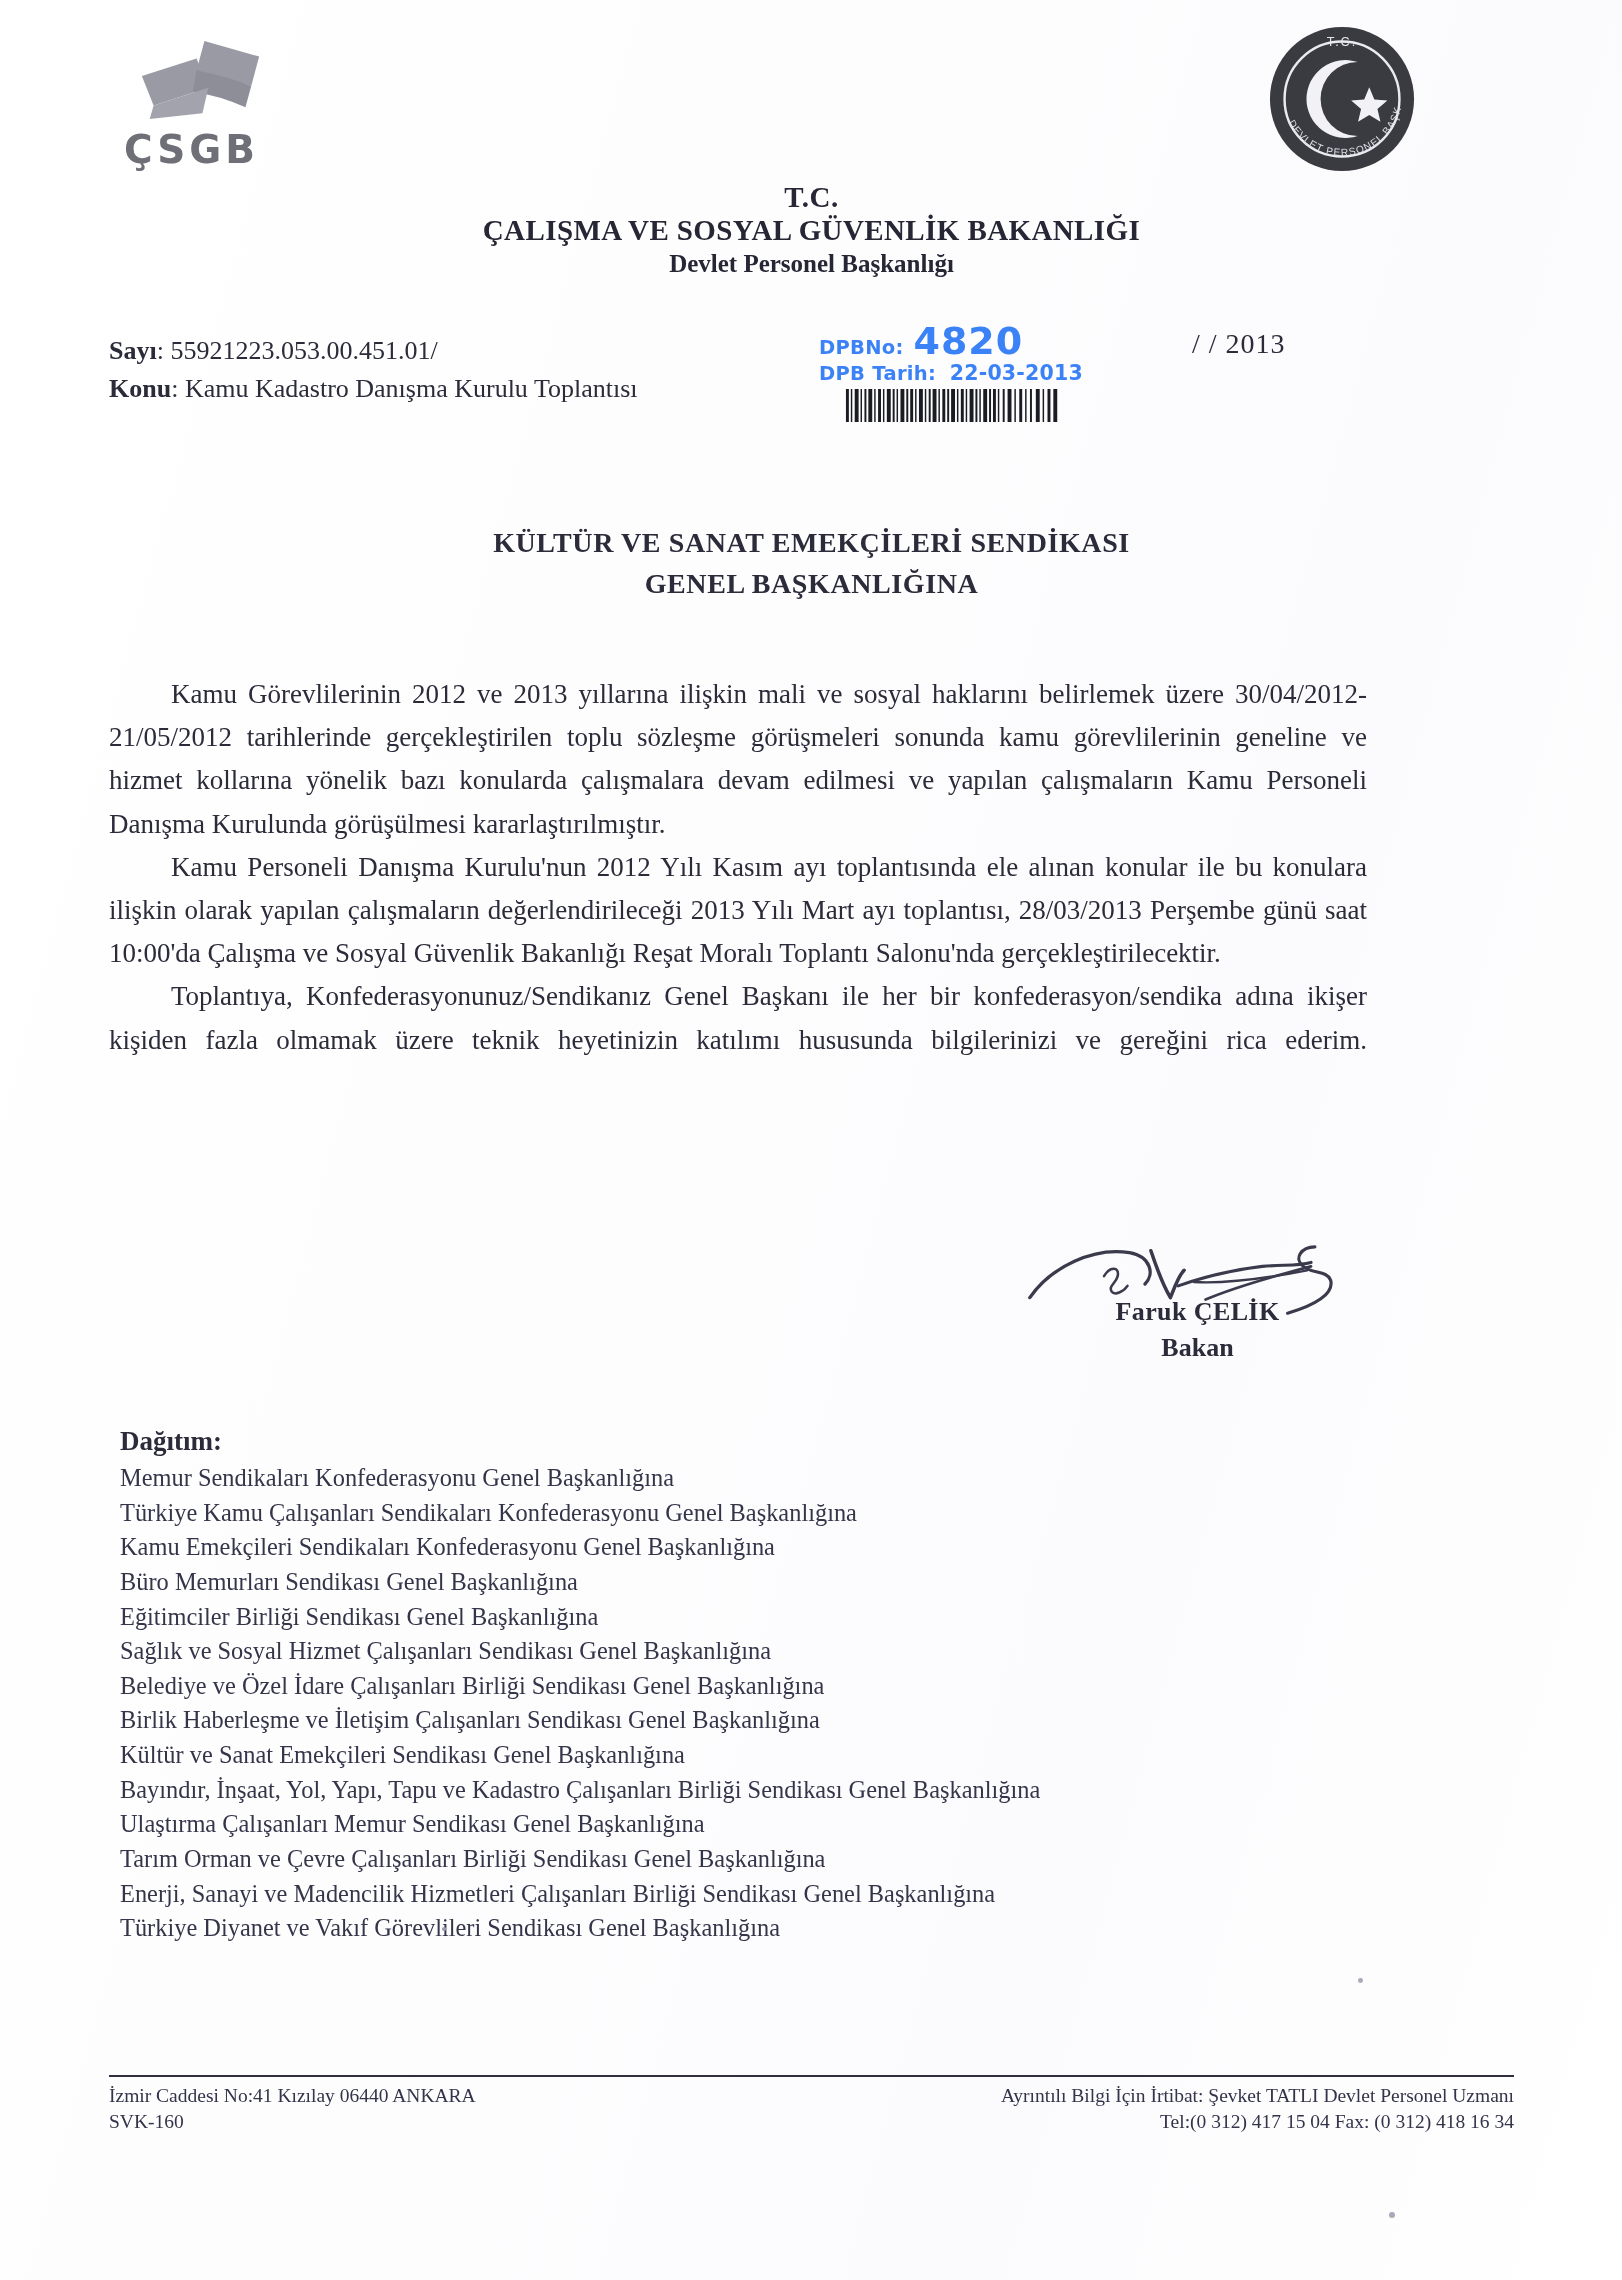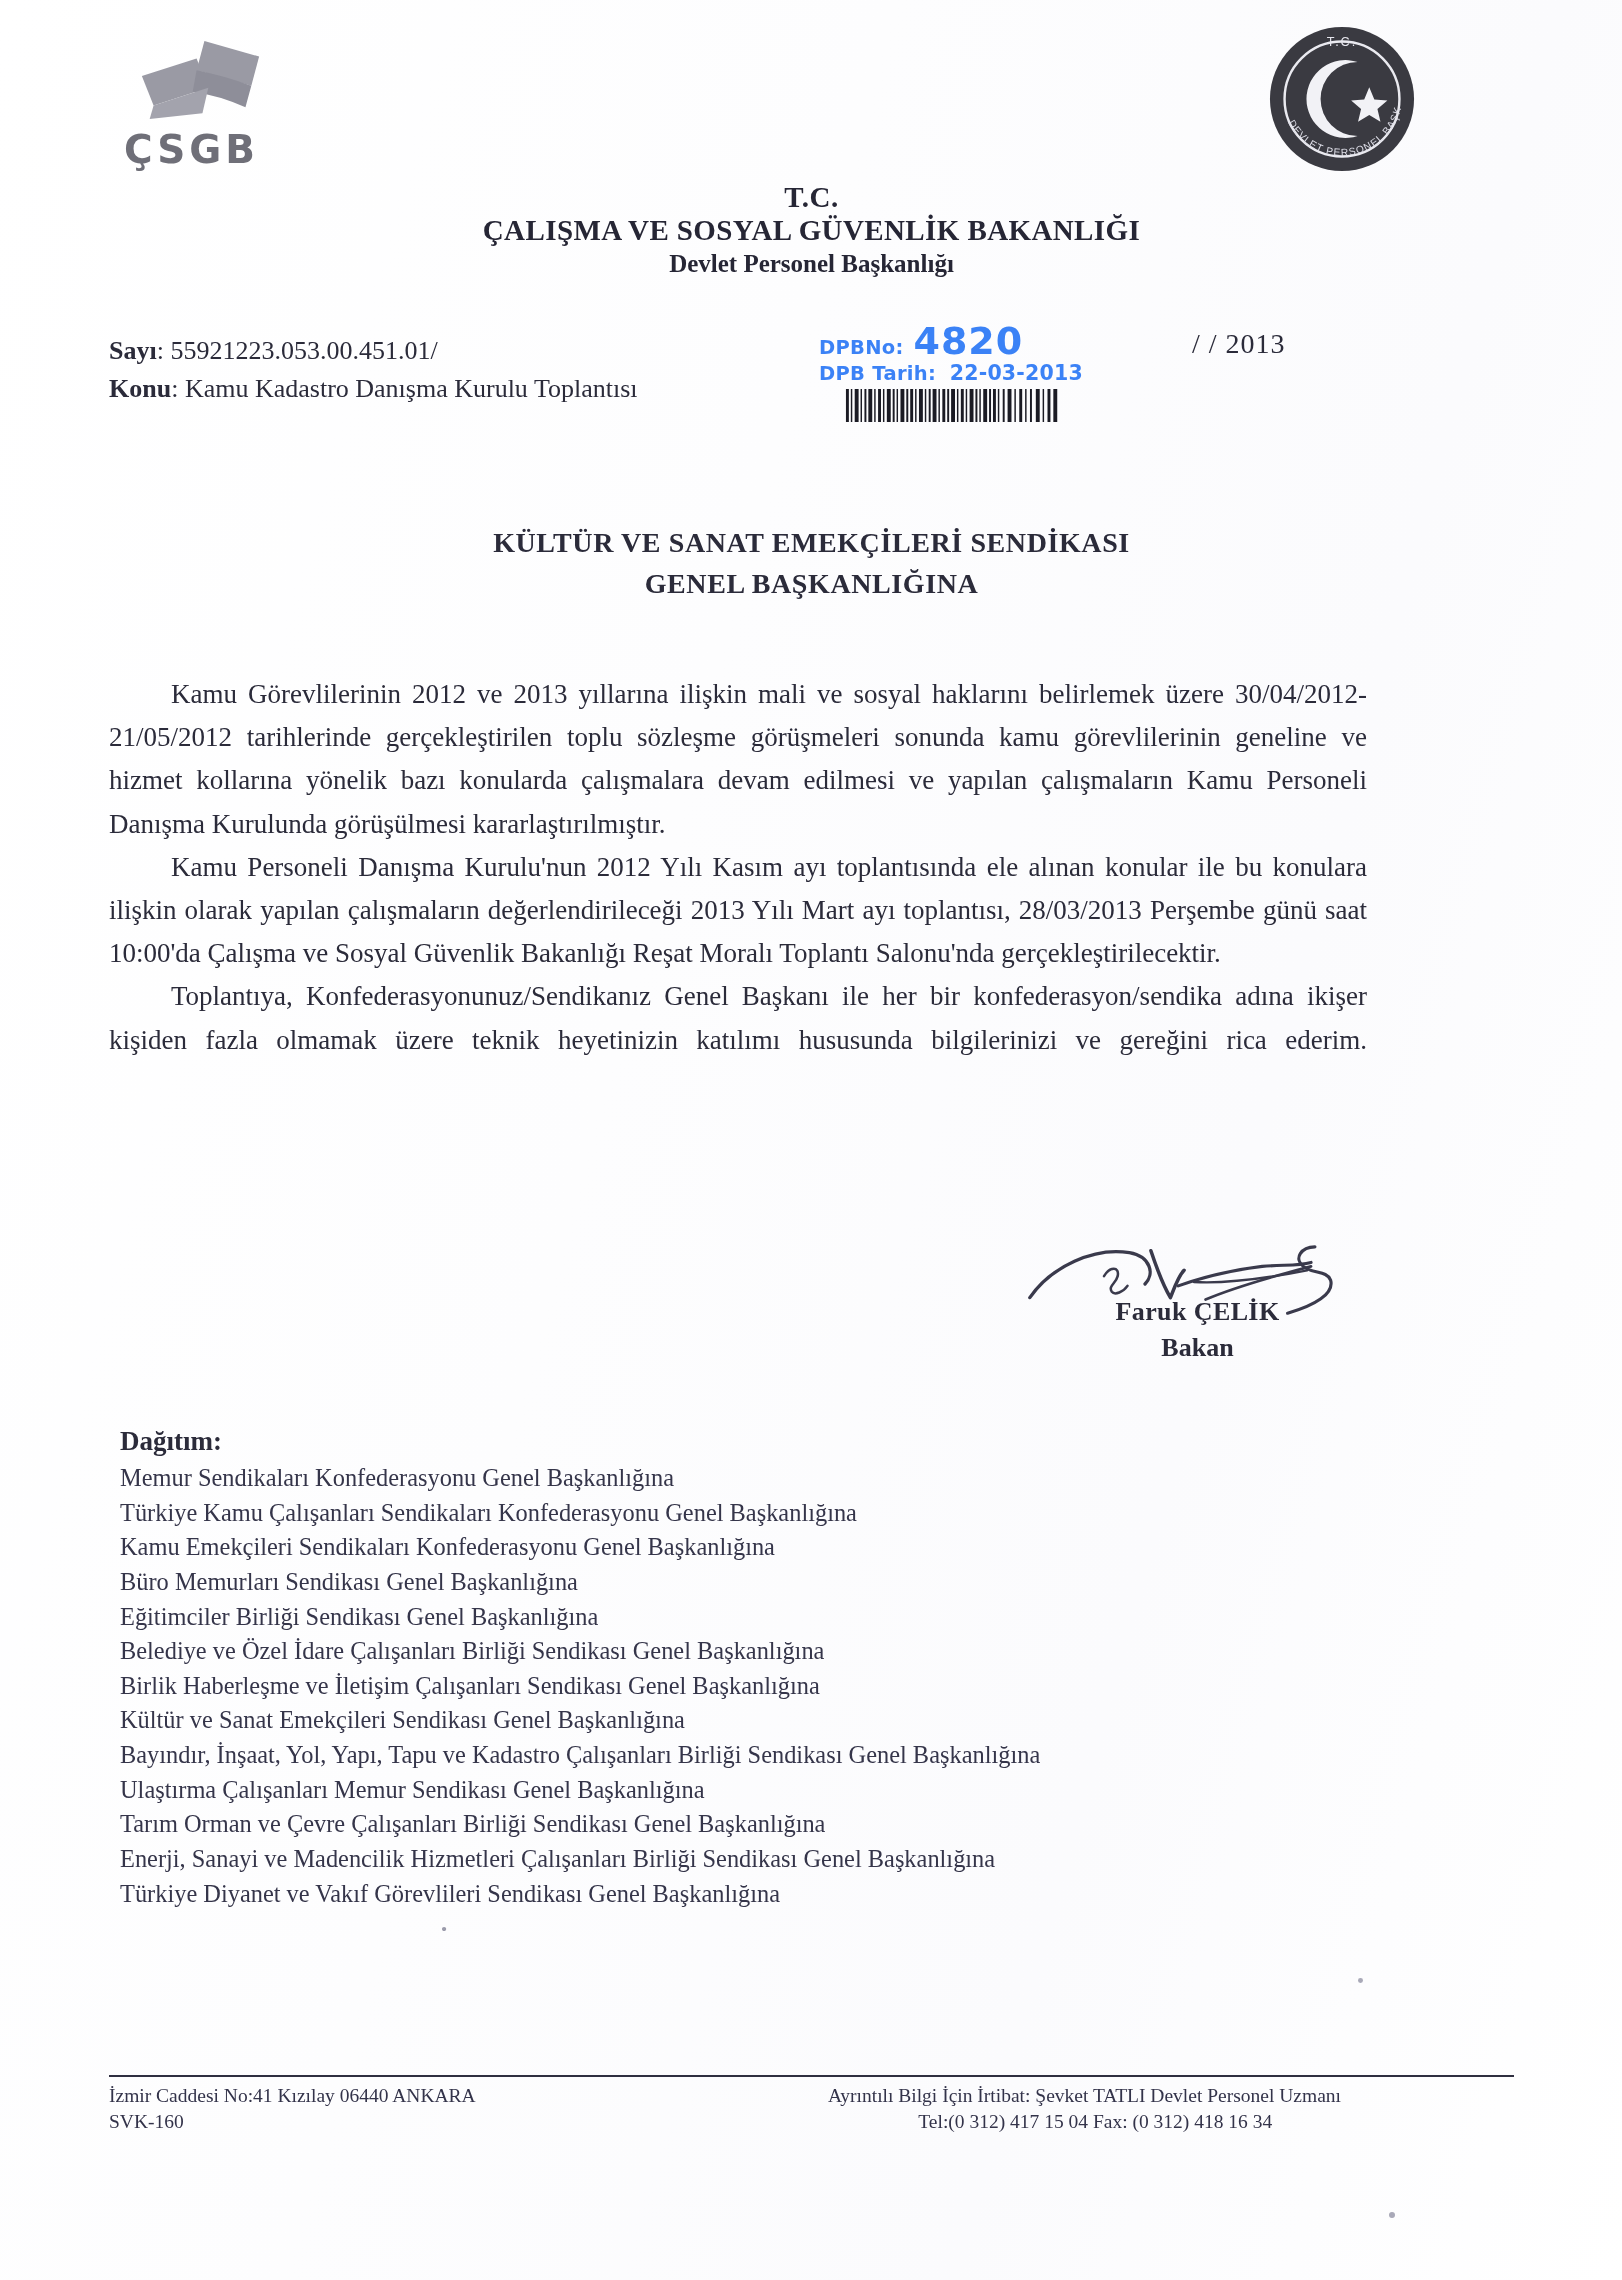--- a/index.html
+++ b/index.html
@@ -274,21 +274,21 @@
     width: 100%;
   }
   .footer-cols {
     display: flex;
     padding-top: 5.9px;
     font-size: 19.5px;
     line-height: 1.35;
     color: #33334a;
   }
   .footer-left { width: 546px; }
-  .footer-right { flex: 1; text-align: center; }
+  .footer-right { flex: 1; text-align: right; }
   .footer-right div:nth-child(2) { padding-left: 21.5px; }
 </style>
 </head>
 <body>
 
 <div class="page">
   <div class="layer">
 
     <div class="csgb-logo">
       <svg class="csgb-mark" viewBox="0 0 132 88">
@@ -417,20 +417,21 @@
     </div>
 
     <div class="dist">
       <div class="dist-title">Dağıtım:</div>
       <ul class="dist-list">
         <li>Memur Sendikaları Konfederasyonu Genel Başkanlığına</li>
         <li>Türkiye Kamu Çalışanları Sendikaları Konfederasyonu Genel Başkanlığına</li>
         <li>Kamu Emekçileri Sendikaları Konfederasyonu Genel Başkanlığına</li>
         <li>Büro Memurları Sendikası Genel Başkanlığına</li>
         <li>Eğitimciler Birliği Sendikası Genel Başkanlığına</li>
+        <li>Sağlık ve Sosyal Hizmet Çalışanları Sendikası Genel Başkanlığına</li>
         <li>Belediye ve Özel İdare Çalışanları Birliği Sendikası Genel Başkanlığına</li>
         <li>Birlik Haberleşme ve İletişim Çalışanları Sendikası Genel Başkanlığına</li>
         <li>Kültür ve Sanat Emekçileri Sendikası Genel Başkanlığına</li>
         <li>Bayındır, İnşaat, Yol, Yapı, Tapu ve Kadastro Çalışanları Birliği Sendikası Genel Başkanlığına</li>
         <li>Ulaştırma Çalışanları Memur Sendikası Genel Başkanlığına</li>
         <li>Tarım Orman ve Çevre Çalışanları Birliği Sendikası Genel Başkanlığına</li>
         <li>Enerji, Sanayi ve Madencilik Hizmetleri Çalışanları Birliği Sendikası Genel Başkanlığına</li>
         <li>Türkiye Diyanet ve Vakıf Görevlileri Sendikası Genel Başkanlığına</li>
       </ul>
     </div>

